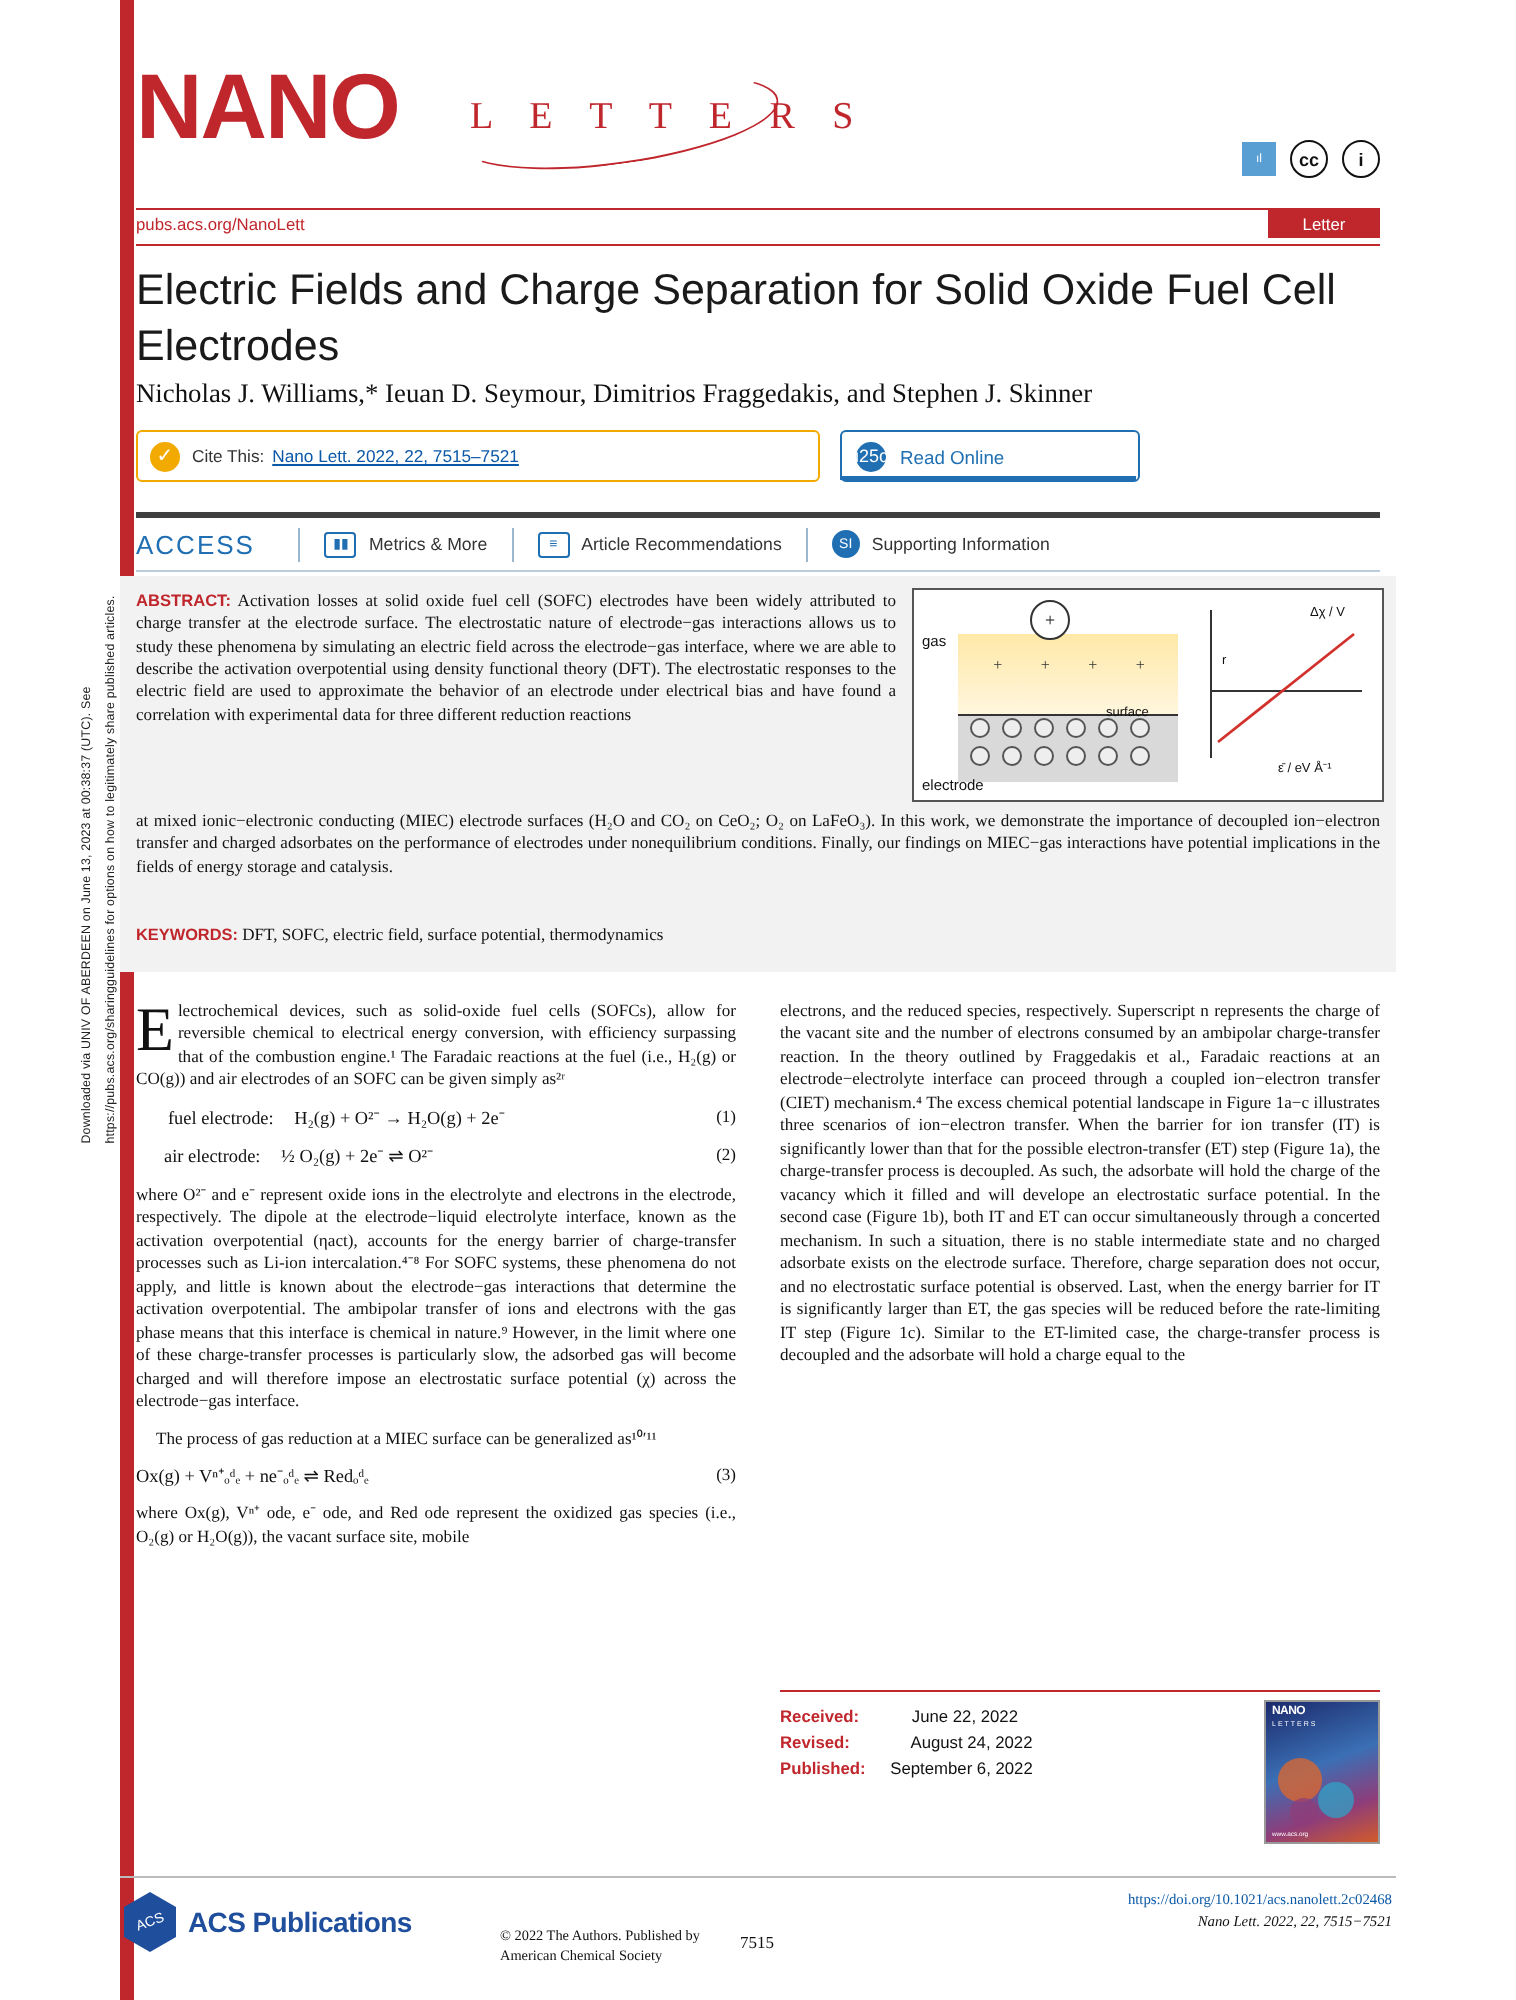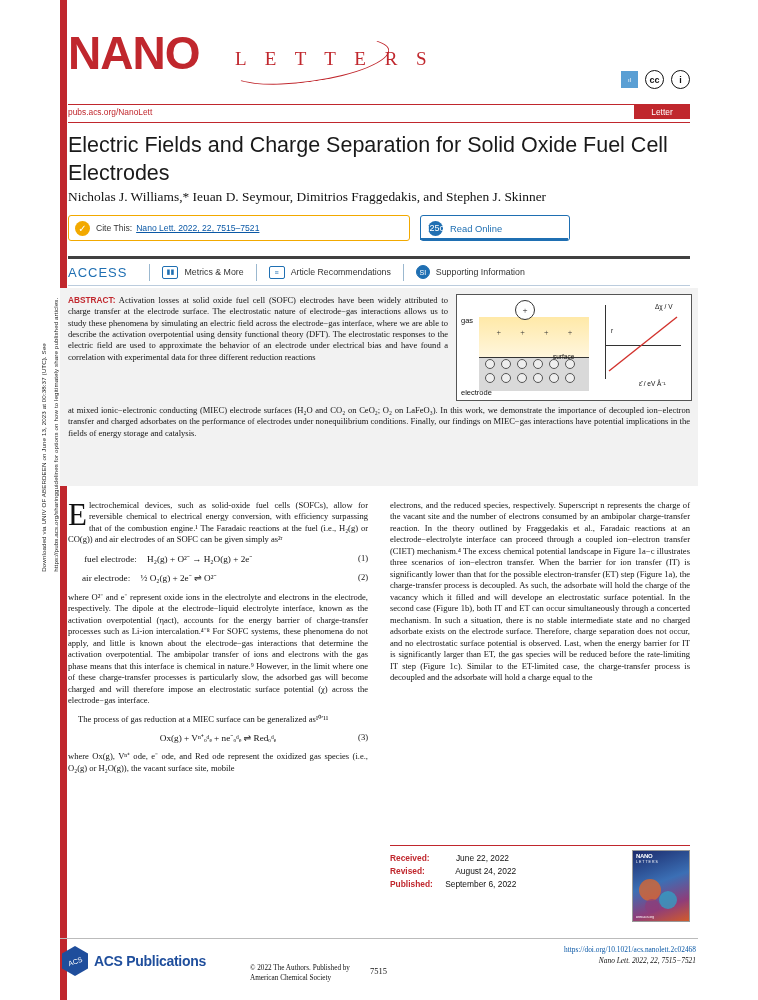--- a/index.html
+++ b/index.html
@@ -304,20 +304,24 @@
       <svg class="redline" viewBox="0 0 72 62">
         <line x1="2" y1="58" x2="70" y2="4" stroke="#d2322d" stroke-width="1.4"></line>
       </svg>
       <div class="lbl-dx">Δχ / V</div>
       <div class="lbl-e">ε̄ / eV Å⁻¹</div>
       <div class="lbl-r">r</div>
     </div>
   </div>
 
   <div class="abstract-cont">at mixed ionic−electronic conducting (MIEC) electrode surfaces (H₂O and CO₂ on CeO₂; O₂ on LaFeO₃). In this work, we demonstrate the importance of decoupled ion−electron transfer and charged adsorbates on the performance of electrodes under nonequilibrium conditions. Finally, our findings on MIEC−gas interactions have potential implications in the fields of energy storage and catalysis.</div>
+  <div class="keywords">
+    <b>KEYWORDS:</b>
+    <span>DFT, SOFC, electric field, surface potential, thermodynamics</span>
+  </div>
 
   <div class="col left">
     <p style="margin:0">
       <span class="dropcap">E</span><span>lectrochemical devices, such as solid-oxide fuel cells (SOFCs), allow for reversible chemical to electrical energy conversion, with efficiency surpassing that of the combustion engine.¹ The Faradaic reactions at the fuel (i.e., H₂(g) or CO(g)) and air electrodes of an SOFC can be given simply as²ʳ</span>
     </p>
     <div class="eq">
       <span style="display:inline-block;width:100%;text-align:left;padding-left:16px;">
         <span>fuel electrode:</span>
         <span style="padding-left:8px">H₂(g) + O²⁻ → H₂O(g) + 2e⁻</span>
       </span>
@@ -326,21 +330,21 @@
     <div class="eq">
       <span style="display:inline-block;width:100%;text-align:left;padding-left:14px;">
         <span>air electrode:</span>
         <span style="padding-left:8px">½ O₂(g) + 2e⁻ ⇌ O²⁻</span>
       </span>
       <span class="num">(2)</span>
     </div>
     <p style="margin:0 0 7px 0">where O²⁻ and e⁻ represent oxide ions in the electrolyte and electrons in the electrode, respectively. The dipole at the electrode−liquid electrolyte interface, known as the activation overpotential (ηact), accounts for the energy barrier of charge-transfer processes such as Li-ion intercalation.⁴⁻⁸ For SOFC systems, these phenomena do not apply, and little is known about the electrode−gas interactions that determine the activation overpotential. The ambipolar transfer of ions and electrons with the gas phase means that this interface is chemical in nature.⁹ However, in the limit where one of these charge-transfer processes is particularly slow, the adsorbed gas will become charged and will therefore impose an electrostatic surface potential (χ) across the electrode−gas interface.</p>
     <p style="margin:0;text-indent:10px">The process of gas reduction at a MIEC surface can be generalized as¹⁰ʹ¹¹</p>
     <div class="eq">
-      <span style="display:inline-block;width:100%;text-align:center;">
+      <span style="display:inline-block;width:100%;text-align:left;">
         <span>Ox(g) + Vⁿ⁺ₒᵈₑ + ne⁻ₒᵈₑ ⇌ Redₒᵈₑ</span>
       </span>
       <span class="num">(3)</span>
     </div>
     <p style="margin:0">where Ox(g), Vⁿ⁺ ode, e⁻ ode, and Red ode represent the oxidized gas species (i.e., O₂(g) or H₂O(g)), the vacant surface site, mobile</p>
   </div>
 
   <div class="col right">
     <p style="margin:0">electrons, and the reduced species, respectively. Superscript n represents the charge of the vacant site and the number of electrons consumed by an ambipolar charge-transfer reaction. In the theory outlined by Fraggedakis et al., Faradaic reactions at an electrode−electrolyte interface can proceed through a coupled ion−electron transfer (CIET) mechanism.⁴ The excess chemical potential landscape in Figure 1a−c illustrates three scenarios of ion−electron transfer. When the barrier for ion transfer (IT) is significantly lower than that for the possible electron-transfer (ET) step (Figure 1a), the charge-transfer process is decoupled. As such, the adsorbate will hold the charge of the vacancy which it filled and will develope an electrostatic surface potential. In the second case (Figure 1b), both IT and ET can occur simultaneously through a concerted mechanism. In such a situation, there is no stable intermediate state and no charged adsorbate exists on the electrode surface. Therefore, charge separation does not occur, and no electrostatic surface potential is observed. Last, when the energy barrier for IT is significantly larger than ET, the gas species will be reduced before the rate-limiting IT step (Figure 1c). Similar to the ET-limited case, the charge-transfer process is decoupled and the adsorbate will hold a charge equal to the</p>
   </div>

